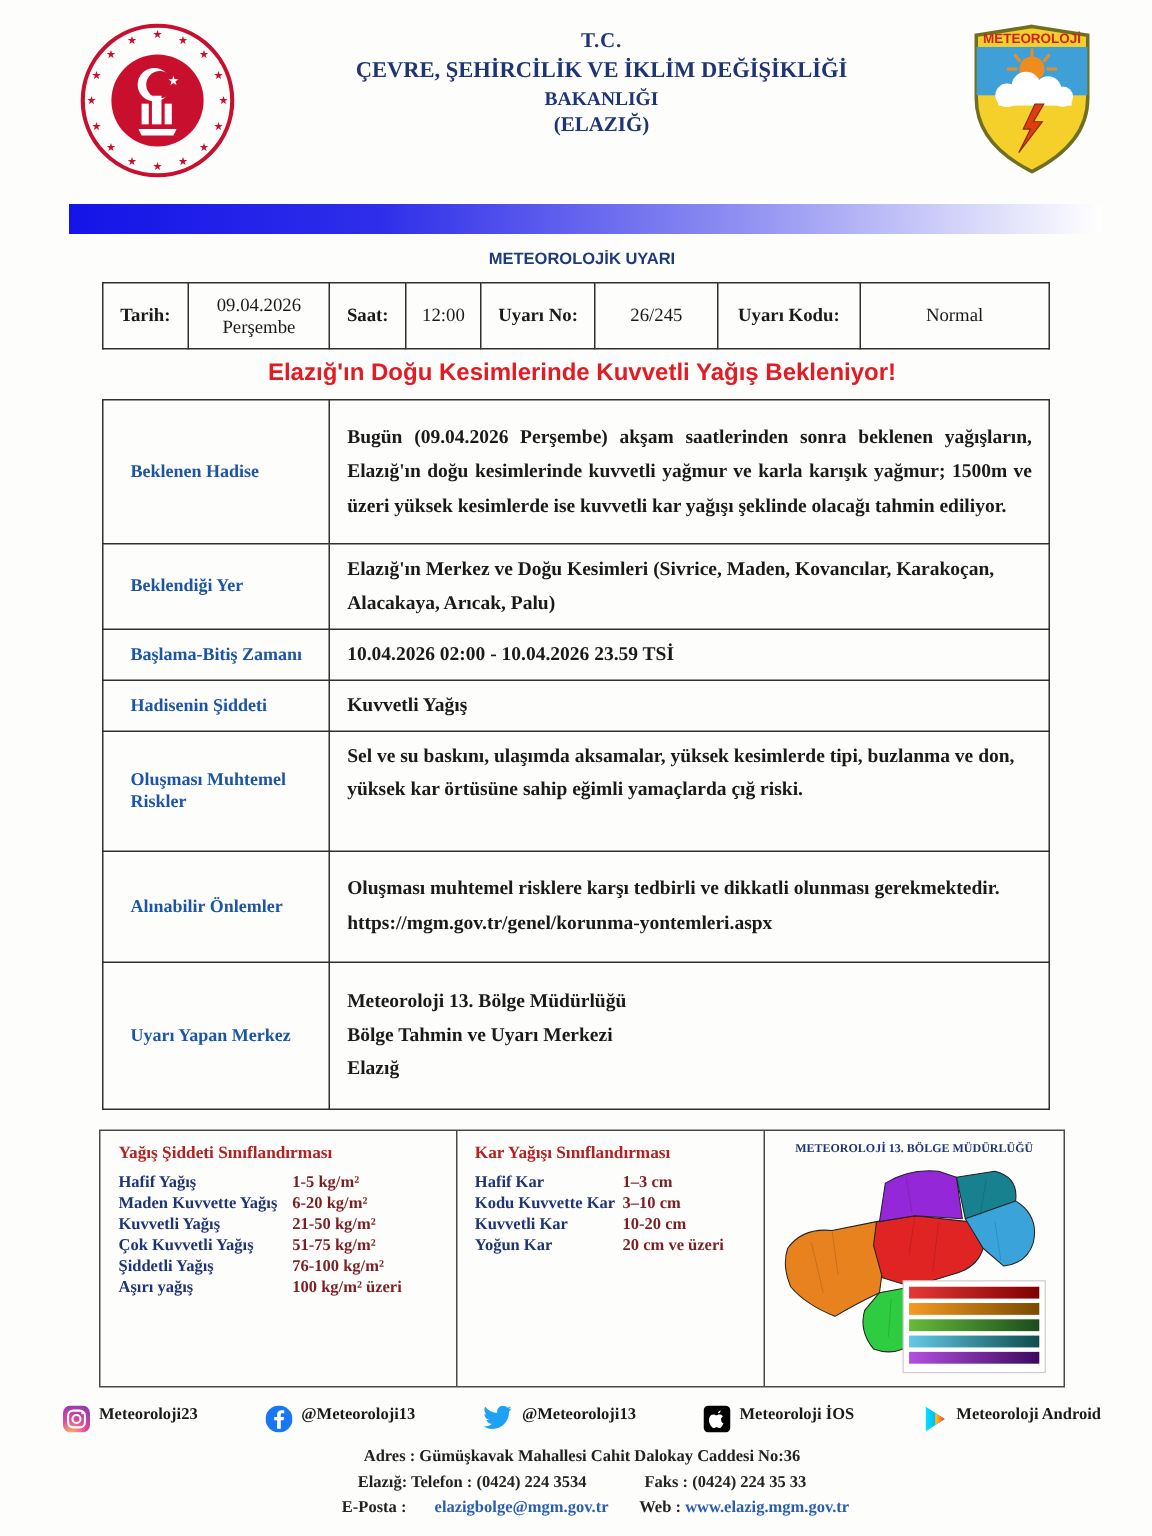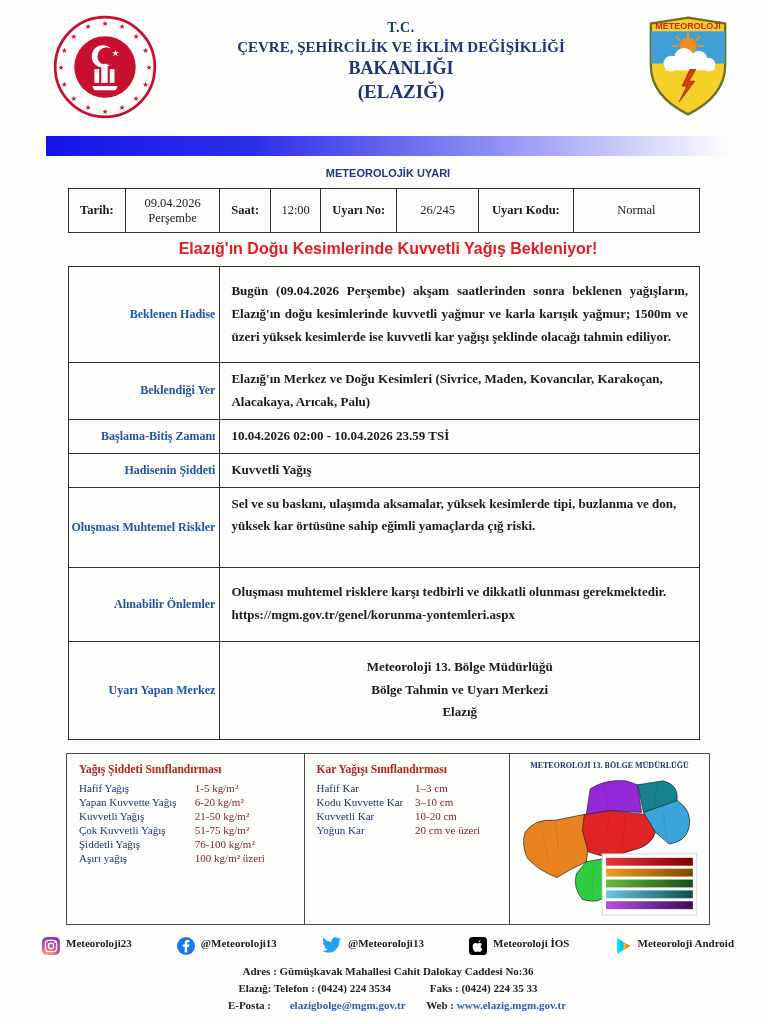--- a/index.html
+++ b/index.html
@@ -6,23 +6,23 @@
   html,body { width: 768px; background: #fdfdfc; }
   body { font-family: "Liberation Serif", serif; color: #1a1a1a; }
   .doc { width: 768px; min-height: 1024px; padding: 14px 30px 10px 38px; }
 
   
   .header { display: flex; align-items: flex-start; }
   .seal { width: 106px; height: 106px; flex: 0 0 auto; margin-left: 14px; }
   .head-center { flex: 1; text-align: center; color: #1f3474; font-weight: bold; padding-top: 6px; }
   .h-tc { font-size: 14px; letter-spacing: .5px; }
   .h-min { font-size: 15px; margin-top: 3px; }
-  .h-min2 { font-size: 18px; margin-top: 2px; }
+  .h-min2 { font-size: 13px; margin-top: 2px; }
   .h-dir { font-size: 14px; margin-top: 5px; }
-  .h-city { font-size: 19px; margin-top: 2px; }
+  .h-city { font-size: 14px; margin-top: 2px; }
   .shield { width: 88px; height: 104px; flex: 0 0 auto; margin-right: 6px; }
 
   
   .grad-bar { height: 20px; margin: 16px 4px 0 8px;
     background: linear-gradient(to right, #1414e8 0%, #2e2eea 30%, #8f8ff2 65%, #ffffff 100%); }
   .report-title { text-align: center; margin-top: 11px; color: #1f3a7a; font-weight: bold;
     font-size: 11px; font-family: "Liberation Sans", sans-serif; }
   .headline { text-align: center; margin-top: 7px; color: #e31b23; font-weight: bold;
     font-size: 16px; font-family: "Liberation Sans", sans-serif; }
 
@@ -32,35 +32,35 @@
   .info-table td { border: 1.3px solid #2f2f2f; height: 44px; font-size: 12.5px;
     text-align: center; vertical-align: middle; padding: 2px 3px; }
   .info-table .lbl { font-weight: bold; }
   .w1{width:9%} .w2{width:15%} .w3{width:8%} .w4{width:8%}
   .w5{width:12%} .w6{width:13%} .w7{width:15%} .w8{width:20%}
 
   
   .main-table { width: 632px; margin: 8px 0 0 30px; }
   .main-table td { border: 1.3px solid #2f2f2f; vertical-align: middle; }
   .main-table .lab { width: 24%; color: #1d55a5; font-weight: bold; font-size: 12px;
-    padding: 4px 4px 4px 0; text-align: right; }
+    padding: 4px 4px 4px 18px; }
   .main-table .val { font-weight: bold; font-size: 13px; padding: 5px 11px; line-height: 1.75; }
   .just { text-align: justify; }
-  .center-lines { text-align: center; line-height: 2.2; }
+  .center-lines { line-height: 2.2; }
   .link-line { display:block; }
 
   
   .class-wrap { display: flex; width: 644px; margin: 13px 0 0 28px;
     border: 1.3px solid #4a4a4a; height: 172px; }
   .class-col { padding: 9px 10px 6px 12px; }
   .col-rain { width: 37%; border-right: 1.2px solid #4a4a4a; }
   .col-snow { width: 32%; border-right: 1.2px solid #4a4a4a; }
   .col-map  { width: 31%; padding: 4px 4px; text-align: center; }
   .class-title { color: #b22222; font-weight: bold; font-size: 11.5px; margin-bottom: 7px; }
-  .class-row { display: flex; font-size: 11px; font-weight: normal; margin-top: 2px; }
+  .class-row { display: flex; font-size: 11px; font-weight: bold; margin-top: 2px; }
   .class-row .cl { flex: 1; color: #1f3474; }
   .class-row .cv { width: 46%; color: #7b1f24; }
   .map-title { color: #1f3474; font-weight: bold; font-size: 8px; margin-top: 3px; }
   .map-svg { width: 188px; height: 148px; margin-top: 1px; }
 
   
   .social-row { display: flex; justify-content: space-between; align-items: center;
     margin: 12px 0 0 0; padding: 0 4px; }
   .social-item { display: flex; align-items: flex-start; gap: 6px; cursor: pointer; }
   .social-item .s-label { font-weight: bold; font-size: 11px; }
@@ -206,21 +206,21 @@
 
   <div class="class-wrap">
 
     <div class="class-col col-rain">
       <div class="class-title">Yağış Şiddeti Sınıflandırması</div>
       <div class="class-row">
           <span class="cl">Hafif Yağış</span>
           <span class="cv">1-5 kg/m²</span>
         </div>
       <div class="class-row">
-          <span class="cl">Yapan Kuvvette Yağış</span>
+          <span class="cl">Maden Kuvvette Yağış</span>
           <span class="cv">6-20 kg/m²</span>
         </div>
       <div class="class-row">
           <span class="cl">Kuvvetli Yağış</span>
           <span class="cv">21-50 kg/m²</span>
         </div>
       <div class="class-row">
           <span class="cl">Çok Kuvvetli Yağış</span>
           <span class="cv">51-75 kg/m²</span>
         </div>

